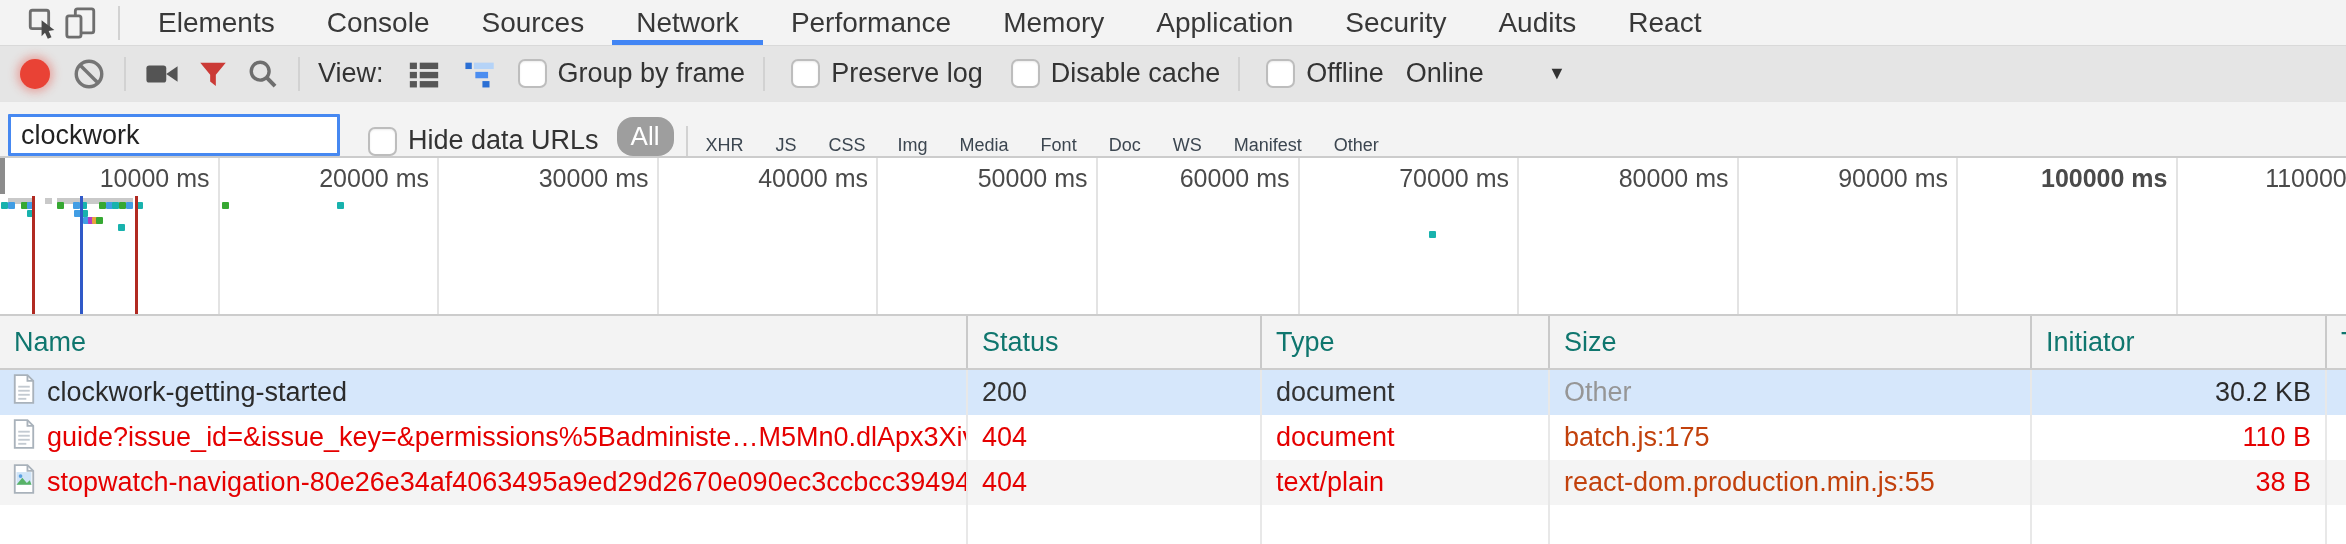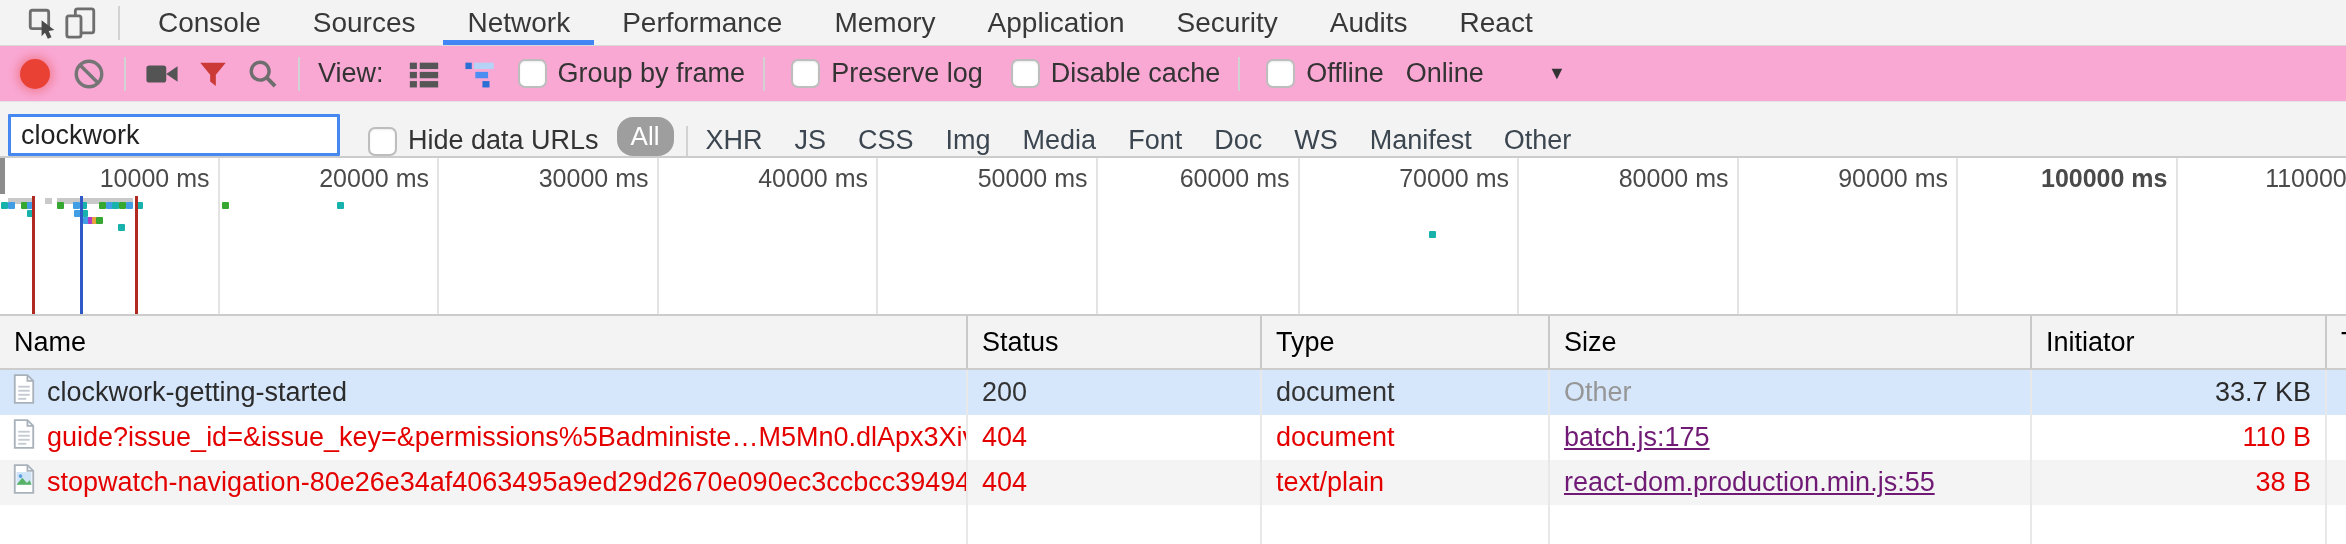--- a/index.html
+++ b/index.html
@@ -18,21 +18,21 @@
   .tabs { display:flex; align-items:stretch; height:100%; margin-left:20px; gap:52px; }
   .tab {
     display:flex; align-items:center; height:100%; font-size:28px; color:#383838;
     position:relative; cursor:default; white-space:nowrap;
   }
   .tab.active::after {
     content:""; position:absolute; left:-24px; right:-24px; bottom:0; height:5px; background:#4285f4;
   }
   
   .toolbar2 {
-    height:56px; background:#f9a8d4; display:flex; align-items:center; padding-left:20px;
+    height:56px; background:#e5e5e5; display:flex; align-items:center; padding-left:20px;
     border-bottom:1px solid #e4e4e4;
   }
   .rec-dot {
     width:30px; height:30px; border-radius:50%; background:#e94235; flex:none;
     box-shadow:0 0 10px 3px rgba(233,66,53,.4);
   }
   .icon-btn { display:flex; align-items:center; justify-content:center; flex:none; }
   .tb-label { font-size:27px; color:#333; white-space:nowrap; }
   .cb {
     width:29px; height:29px; background:#fff; border:2px solid #bdbdbd; border-radius:7px; flex:none;
@@ -45,51 +45,51 @@
     border-bottom:2px solid #cccccc;
   }
   .filter-input {
     width:332px; height:42px; border:3px solid #4688f1; background:#fff; font-size:27px;
     font-family:"Liberation Sans", sans-serif; color:#222; padding:0 10px; outline:none; border-radius:1px;
   }
   .pill {
     background:#9e9e9e; color:#fff; font-size:26px; border-radius:16px; padding:4px 14px; flex:none;
   }
   .cats { display:flex; gap:32px; margin-left:18px; }
-  .cat { font-size:27px; color:#3c4650; white-space:nowrap; }
+  .cat { font-size:18px; color:#3c4650; white-space:nowrap; }
   
   .overview {
     position:relative; height:158px; background:#fff; border-bottom:2px solid #cccccc; overflow:hidden;
   }
   .ov-ticks { position:absolute; inset:0; display:flex; }
   .tick-cell {
     width:219.5px; flex:none; border-right:2px solid #e3e3e3; text-align:right;
     font-size:25px; color:#4a4a4a; padding:6px 8px 0 0;
   }
   .ov-handle { position:absolute; left:0; top:0; width:5px; height:36px; background:#8c8c8c; }
   .ov-bar { position:absolute; height:6px; background:#c9c9c9; }
   .ov-dot { position:absolute; width:7px; height:7px; border-radius:1px; }
   .ov-line { position:absolute; top:38px; bottom:0; width:3px; }
   
   .grid { display:grid; grid-template-columns:968px 294px 288px 482px 295px auto; }
   .grid > div { overflow:hidden; white-space:nowrap; display:flex; align-items:center; }
-  .thead { height:54px; background:#f3f3f3; border-bottom:2px solid #cccccc; font-size:27px; color:#000000; }
+  .thead { height:54px; background:#f3f3f3; border-bottom:2px solid #cccccc; font-size:27px; color:#0f766e; }
   .thead > div { border-right:2px solid #c9c9c9; padding-left:14px; }
   .thead > div:last-child { border-right:none; }
   .row { height:45px; font-size:27px; background:#fff; }
   .row > div { border-right:2px solid #e8e8e8; padding-left:14px; height:100%; }
   .row > div:last-child { border-right:none; }
   .row.sel { background:#d6e7fb; }
   .row.stripe { background:#f4f4f4; }
   .row.err, .row.err .cell-size { color:#e50000; }
   .cell-name { padding-left:12px !important; gap:11px; color:#2b2b2b; }
   .row.err .cell-name { color:#e50000; }
   .cell-size { justify-content:flex-end; padding-right:14px !important; color:#2b2b2b; }
   .init-other { color:#969696; }
-  .init-link { color:#701a75; text-decoration:underline; }
+  .init-link { color:#c2410c; }
   .filler { height:39px; }
   .filler > div { border-right:2px solid #e8e8e8; height:100%; }
   .filler > div:last-child { border-right:none; }
   .file-ico { flex:none; }
 </style>
 </head>
 <body>
 
 <div class="app">
 
@@ -101,20 +101,21 @@
         </svg>
     </span>
     <span class="tb-icon">
       <svg width="34" height="34" viewBox="0 0 24 24">
           <rect x="8" y="2" width="13" height="17" rx="1.5" fill="none" stroke="#6e6e6e" stroke-width="2"></rect>
           <rect x="2" y="7" width="10" height="15" rx="1.5" fill="#f3f3f3" stroke="#6e6e6e" stroke-width="2"></rect>
         </svg>
     </span>
     <span class="vdiv"></span>
     <nav class="tabs">
+      <span class="tab">Elements</span>
       <span class="tab">Console</span>
       <span class="tab">Sources</span>
       <span class="tab active">Network</span>
       <span class="tab">Performance</span>
       <span class="tab">Memory</span>
       <span class="tab">Application</span>
       <span class="tab">Security</span>
       <span class="tab">Audits</span>
       <span class="tab">React</span>
     </nav>
@@ -272,21 +273,21 @@
             </g>
           </svg>
       </span>
       <span>clockwork-getting-started</span>
     </div>
     <div>200</div>
     <div>document</div>
     <div>
         <span class="init-other">Other</span>
       </div>
-    <div class="cell-size">33.7 KB</div>
+    <div class="cell-size">30.2 KB</div>
     <div></div>
   </div>
 
   <div class="grid row err">
     <div class="cell-name">
       <span class="file-ico">
         <svg width="24" height="30" viewBox="0 0 20 26">
             <path d="M2 1 h11 l5 5 v19 h-16 z" fill="#fff" stroke="#a9b2bb" stroke-width="1.6"></path>
             <path d="M13 1 v5 h5" fill="none" stroke="#a9b2bb" stroke-width="1.6"></path>
             <g stroke="#c3cad1" stroke-width="1.6">

